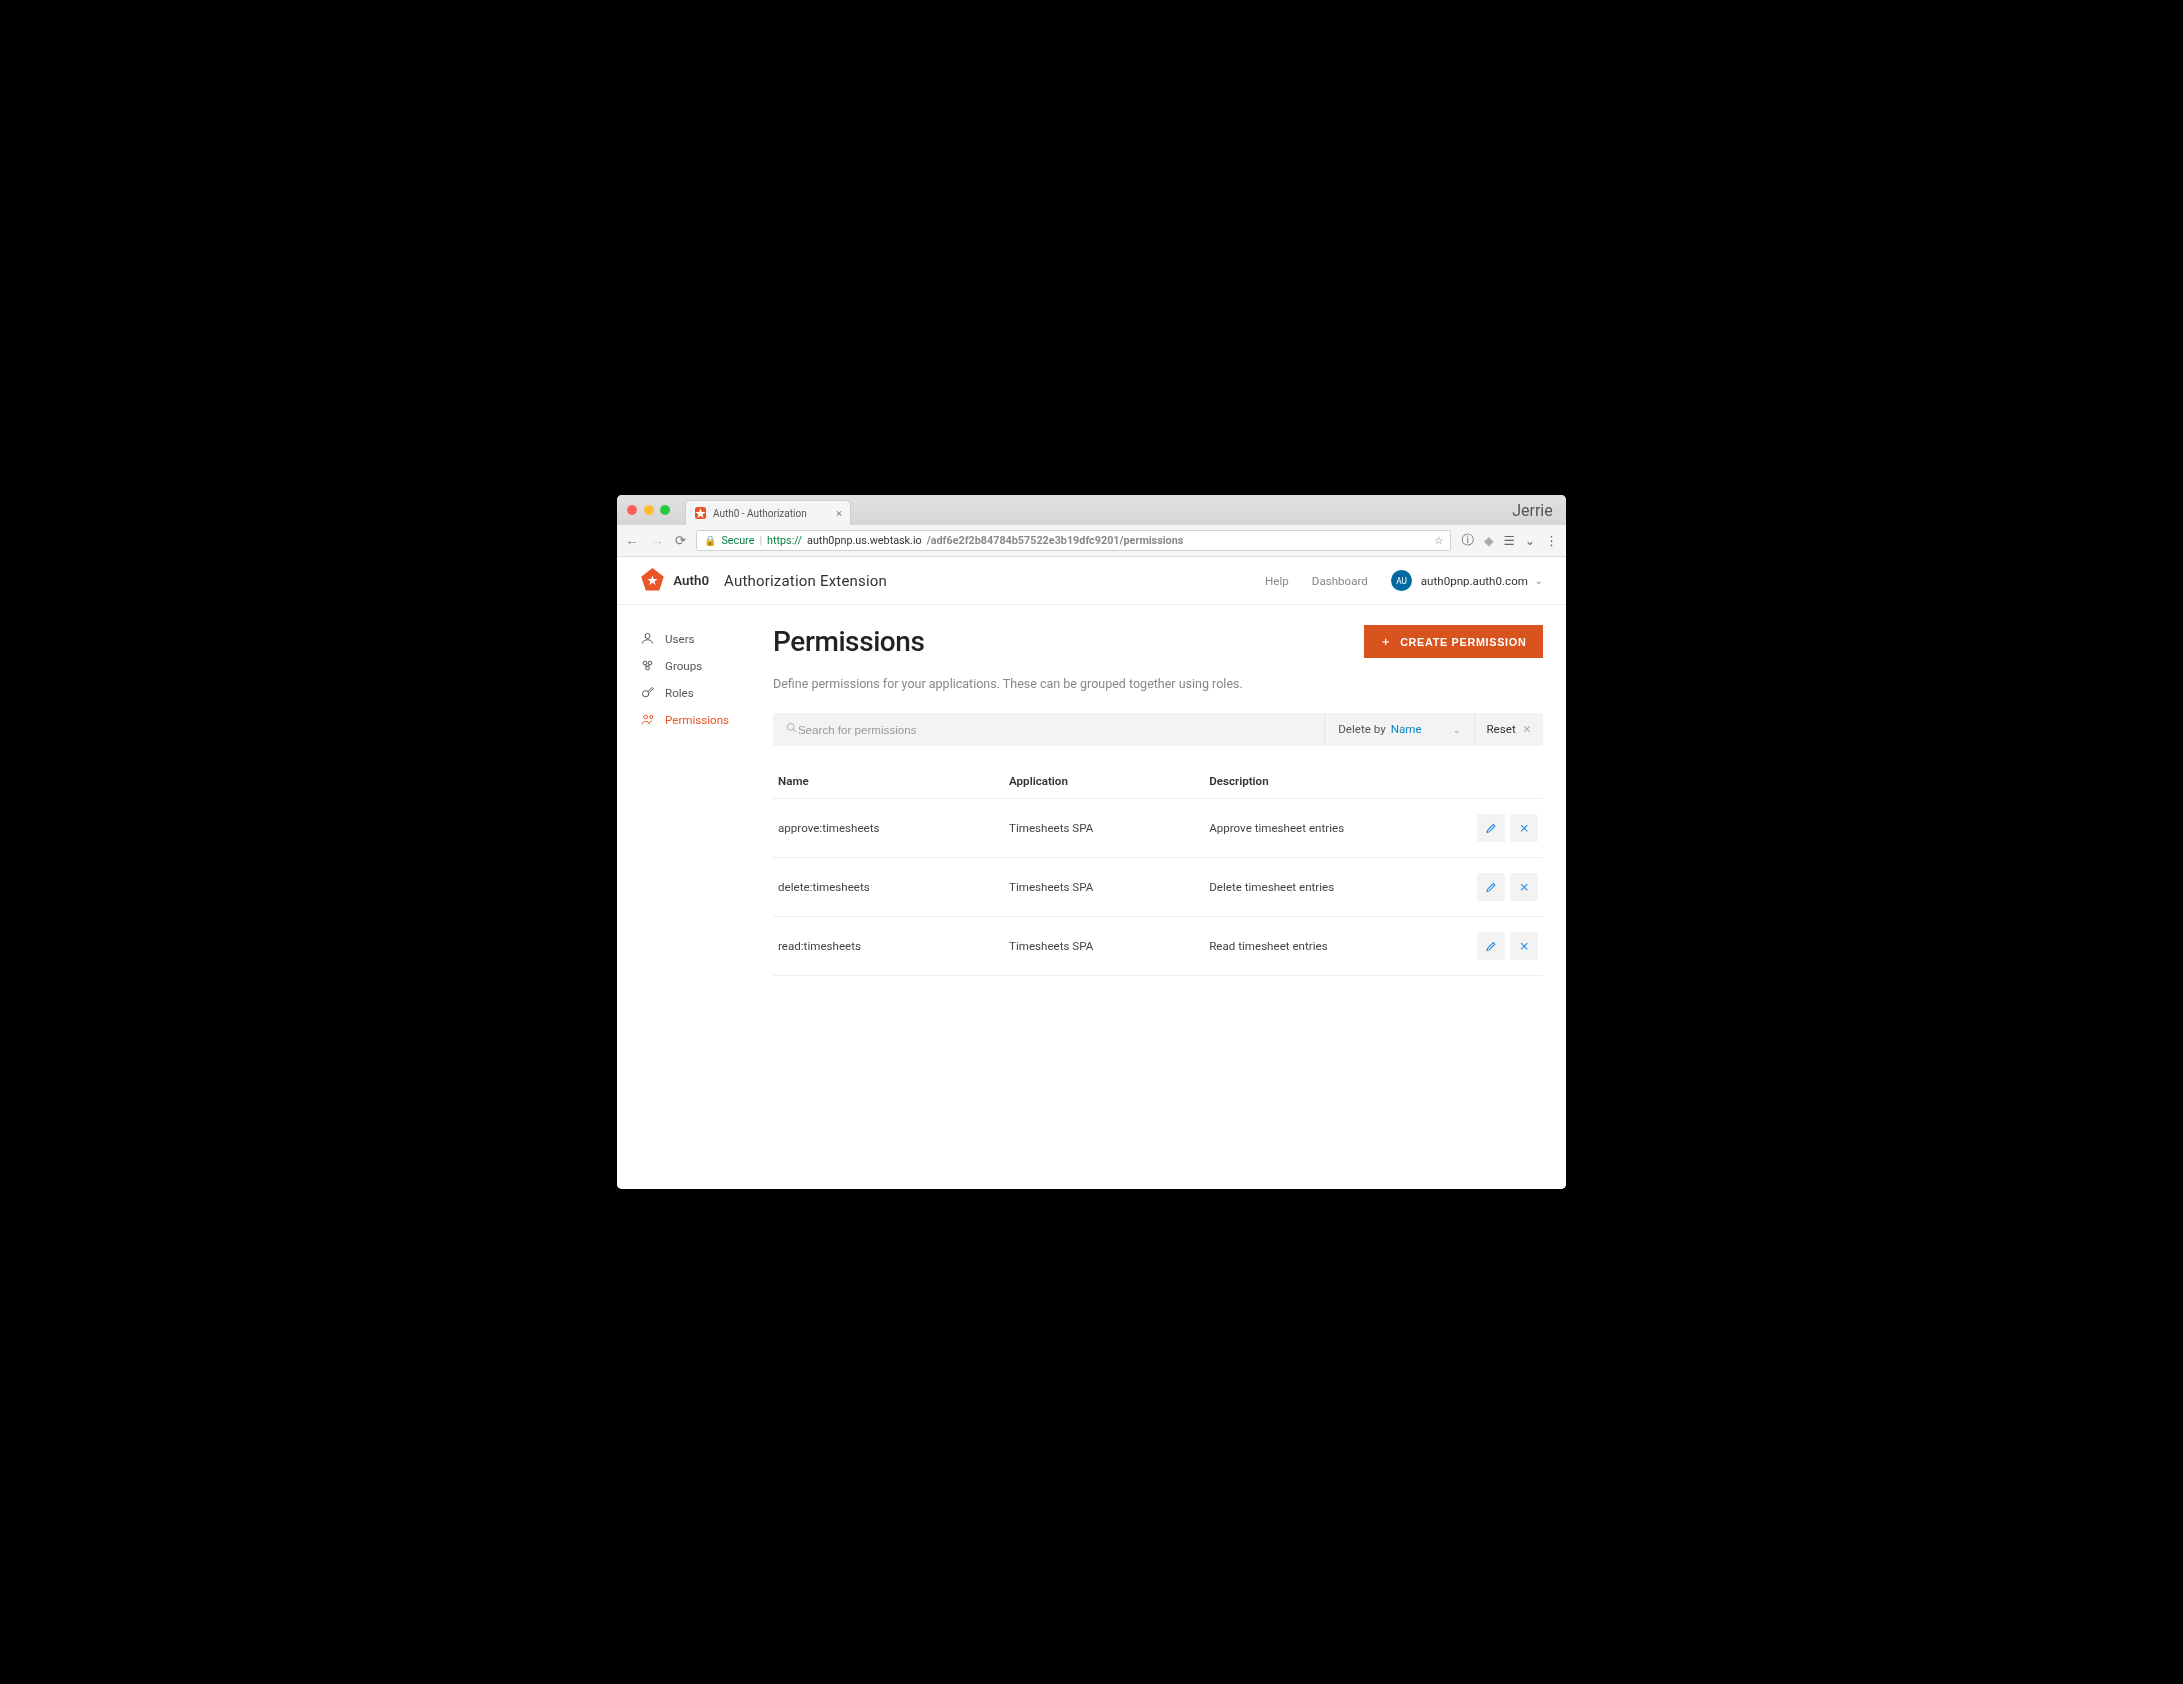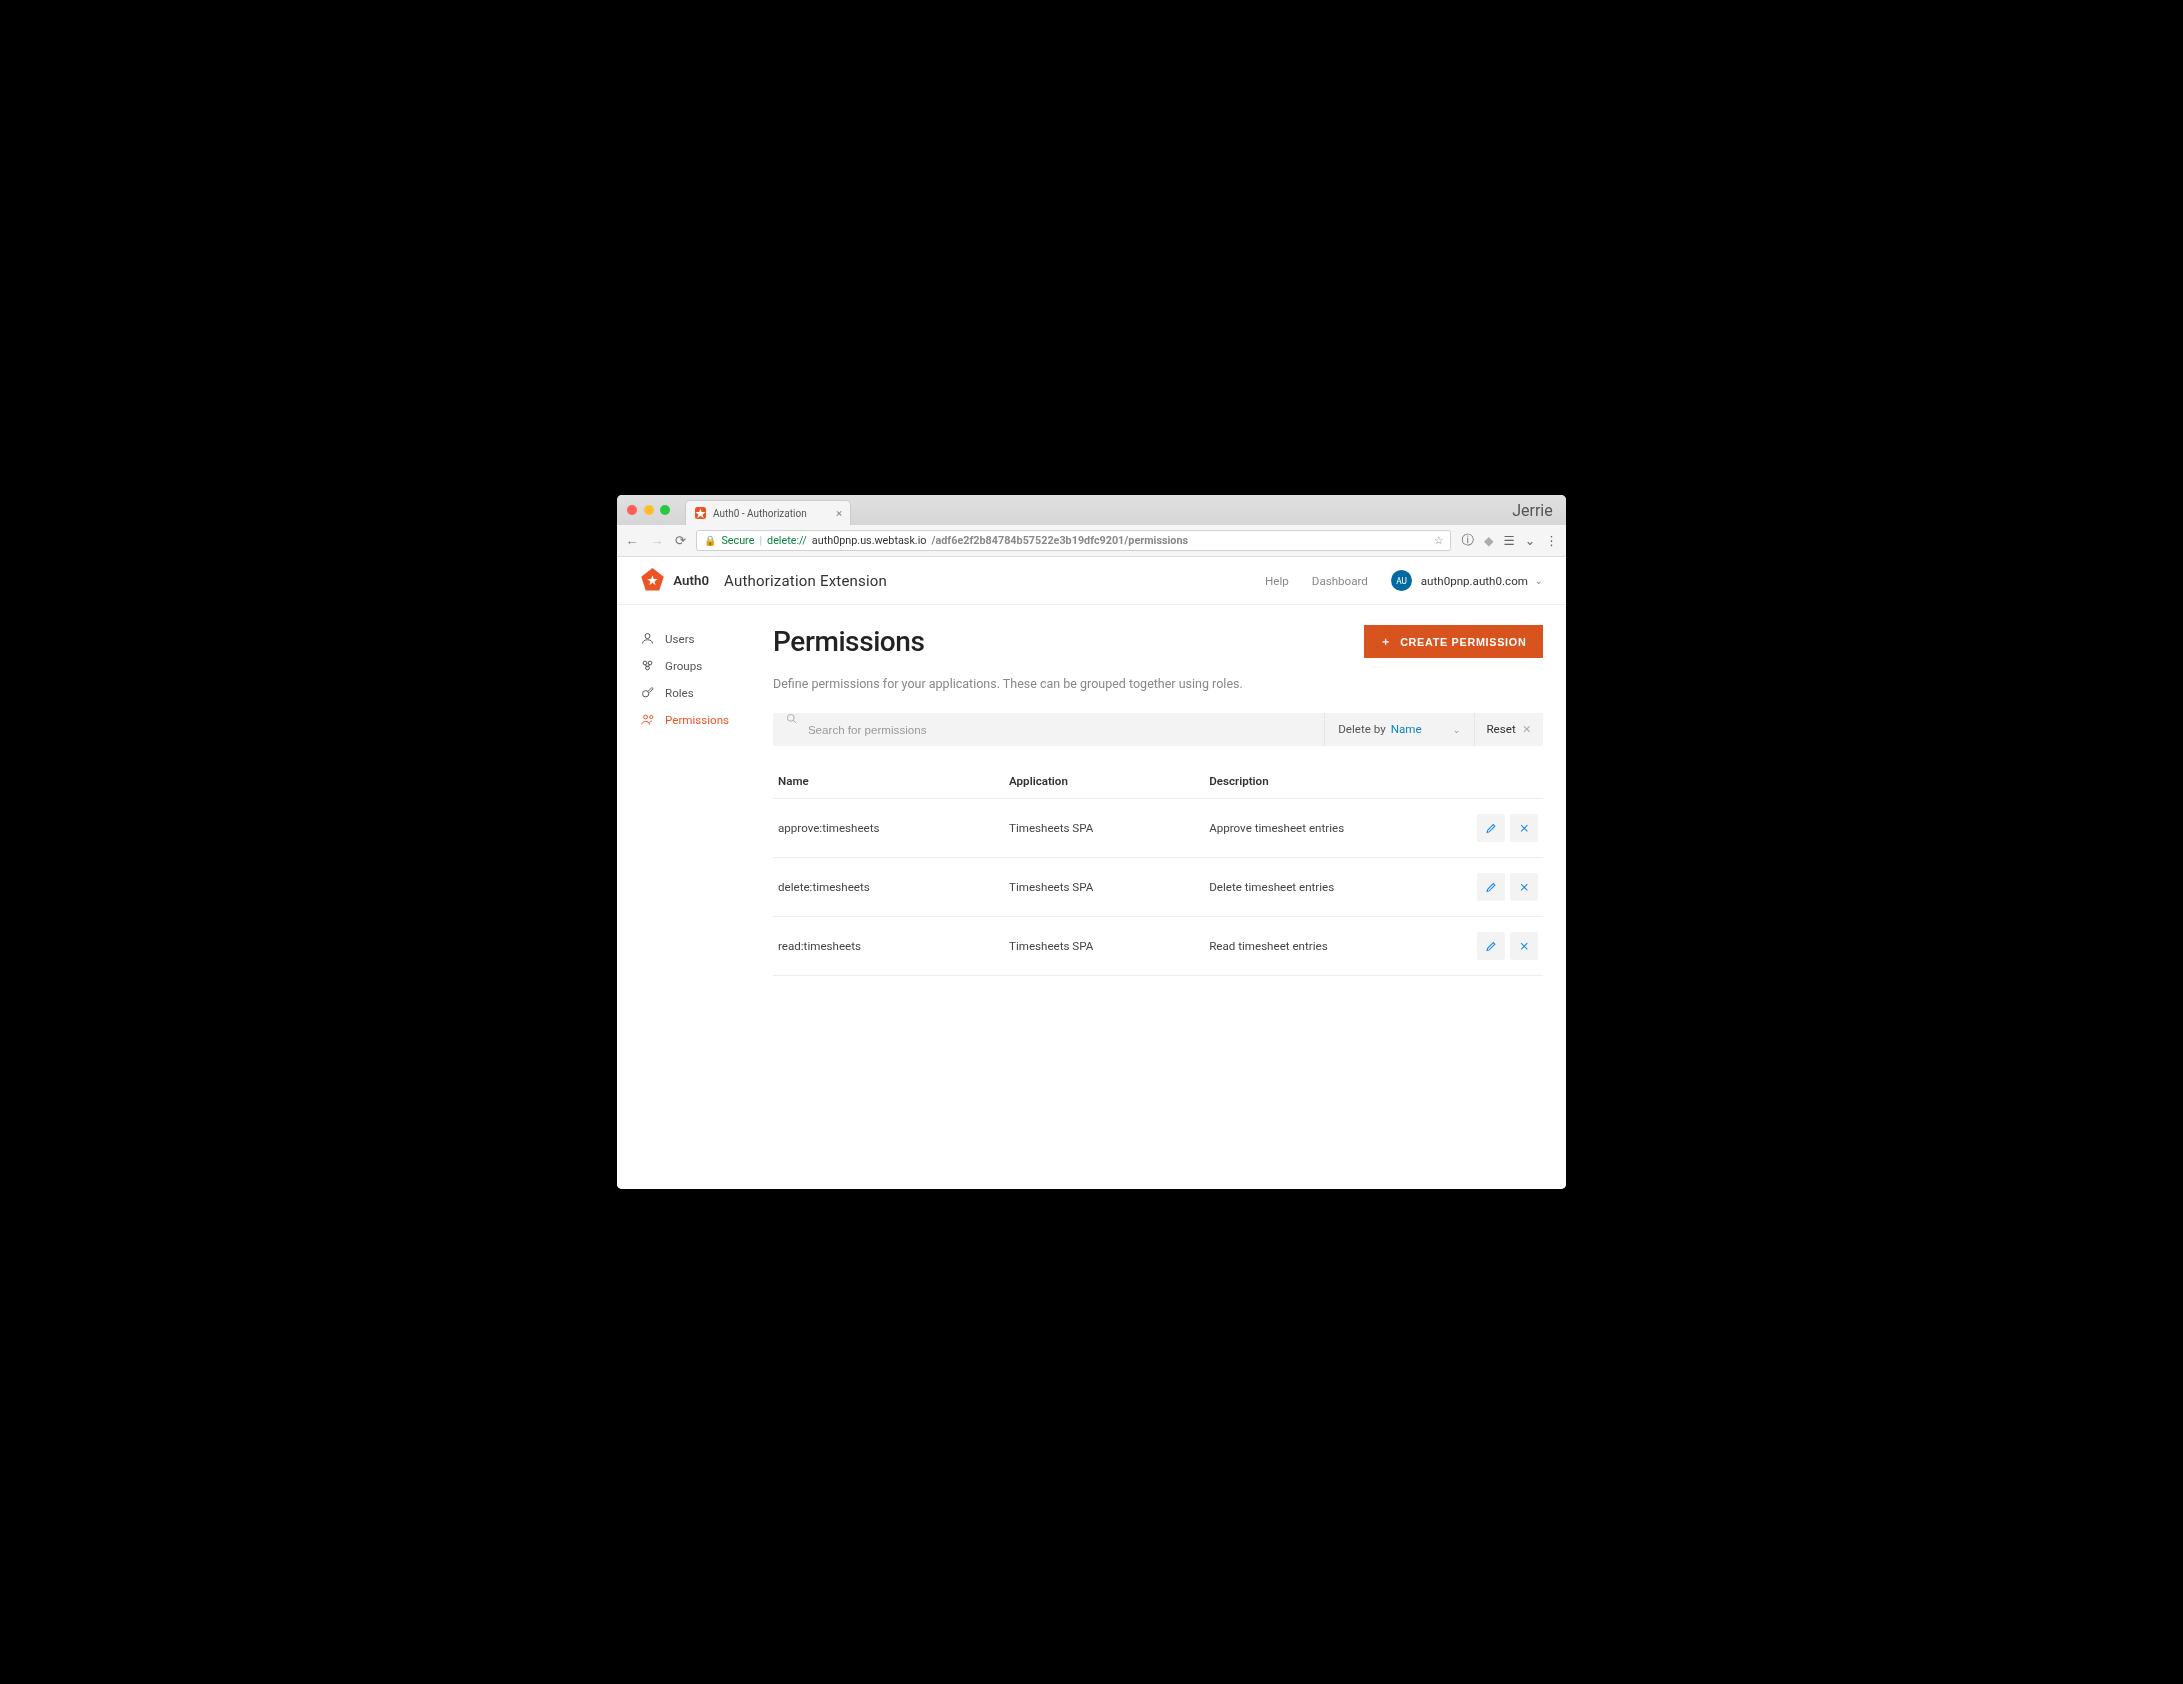--- a/index.html
+++ b/index.html
@@ -148,22 +148,22 @@
     display:flex;align-items:center;gap:8.3px;
     cursor:pointer;
   }
   .subtitle { color:#888; font-size:12.5px; margin-top:18.3px; }
 
   .search-row {
     display:flex; margin-top:21.6px; height:33px;
     border-radius:2.5px; overflow:hidden;
   }
   .search-box {
-    flex:1; background:#f3f3f3; display:flex; 
-    padding:0 13.3px; gap:10px;
+    flex:1; background:#f3f3f3; display:flex; align-items:center;
+    padding:0 13.3px; 
   }
   .search-box input {
     border:none; background:transparent; font-size:11.6px; flex:1;
     color:#555; outline:none;
   }
   .search-box input::placeholder { color:#999; }
   .search-icon { color:#aaa; }
   .search-by {
     background:#f3f3f3; border-left:0.8px solid #e5e5e5;
     display:flex;align-items:center;padding:0 13.3px;font-size:11.6px;color:#555;
@@ -219,21 +219,21 @@
   <div class="addrbar">
     <div class="nav-icons">
       <span>←</span>
       <span style="opacity:.4">→</span>
       <span>⟳</span>
     </div>
     <div class="urlbox">
       <span class="lock">🔒</span>
       <span class="secure">Secure</span>
       <span class="pipe">|</span>
-      <span class="url-scheme">delete://</span>
+      <span class="url-scheme">https://</span>
         <span class="url-host">auth0pnp.us.webtask.io</span>
         <span class="url-path">/adf6e2f2b84784b57522e3b19dfc9201/permissions</span>
       <span class="star">☆</span>
     </div>
     <div class="ext-icons">
       <span>ⓘ</span>
       <span style="opacity:.5">◆</span>
       <span>☰</span>
       <span>⌄</span>
       <span>⋮</span>

